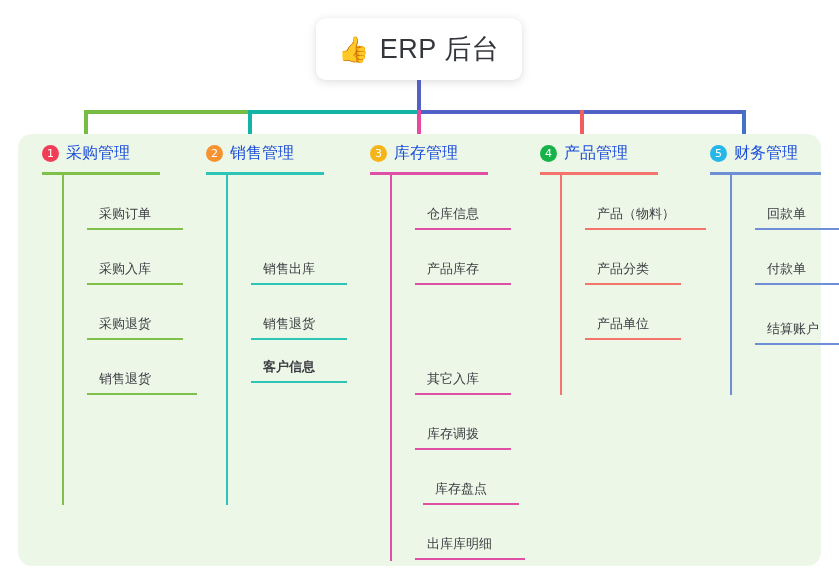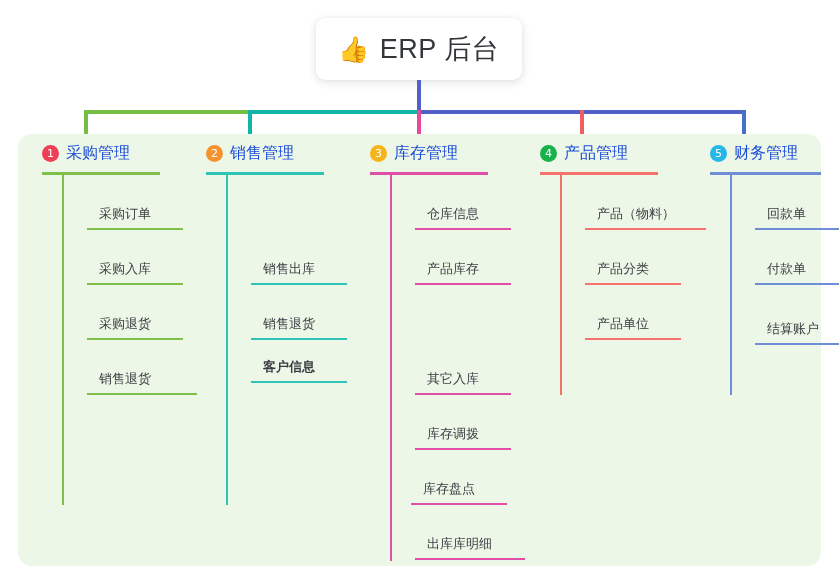--- a/index.html
+++ b/index.html
@@ -150,21 +150,21 @@
         <span class="item-rule" style="width:96px;background:#e04fa6;"></span>
       </div>
       <div class="item" style="left:32px;top:206px;width:96px;height:55px;">
         <span class="item-label">其它入库</span>
         <span class="item-rule" style="width:96px;background:#e04fa6;"></span>
       </div>
       <div class="item" style="left:32px;top:261px;width:96px;height:55px;">
         <span class="item-label">库存调拨</span>
         <span class="item-rule" style="width:96px;background:#e04fa6;"></span>
       </div>
-      <div class="item" style="left:28px;top:316px;width:96px;height:55px;">
+      <div class="item" style="left:40px;top:316px;width:96px;height:55px;">
         <span class="item-label">库存盘点</span>
         <span class="item-rule" style="width:96px;background:#e04fa6;"></span>
       </div>
       <div class="item" style="left:32px;top:371px;width:110px;height:55px;">
         <span class="item-label">出库库明细</span>
         <span class="item-rule" style="width:110px;background:#e04fa6;"></span>
       </div>
     </div>
 
     <div class="col" style="left:510px;width:170px;height:100%;">

